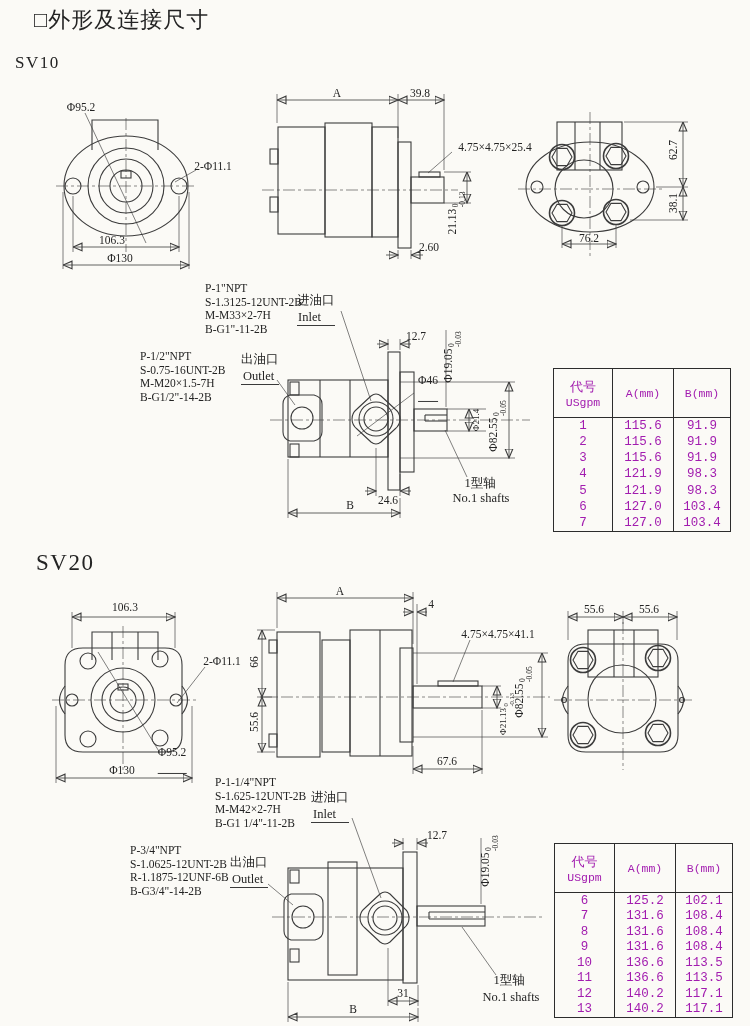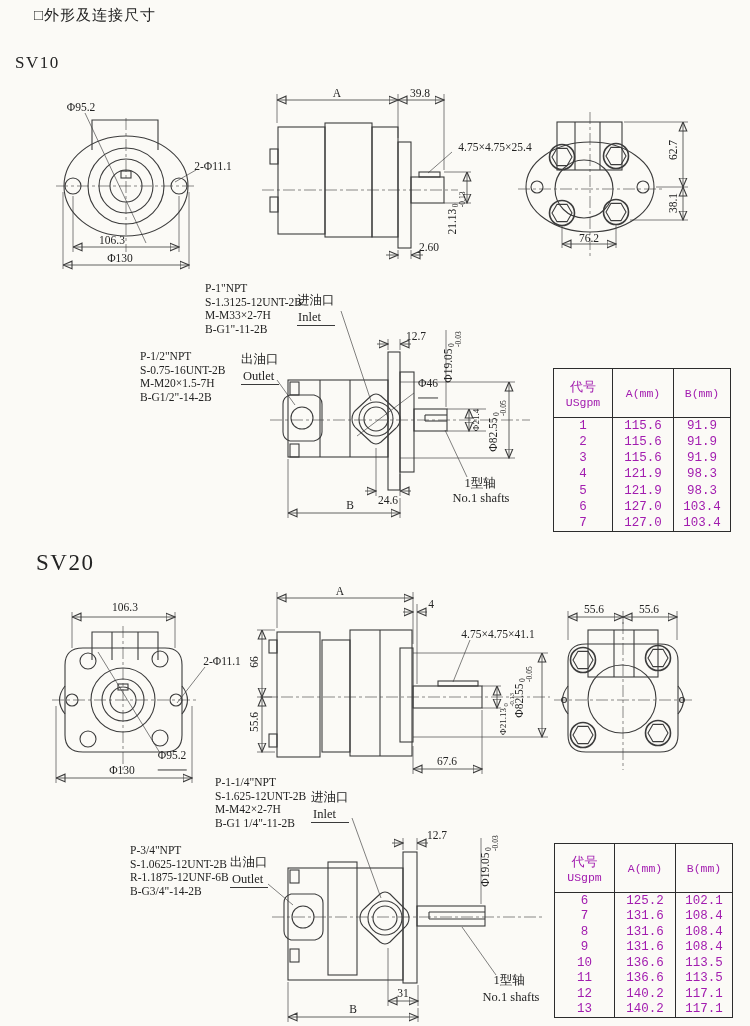--- a/index.html
+++ b/index.html
@@ -8,24 +8,24 @@
   svg line,svg path,svg rect,svg circle,svg ellipse,svg polygon{stroke:#3c3c3c;fill:none;stroke-width:1.1;}
   svg .thin{stroke-width:0.65;}
   svg .dim{stroke-width:0.8;}
   svg .cl{stroke-width:0.6;stroke-dasharray:12 3 3 3;}
   svg .thick{stroke-width:1.6;}
   .lbl{position:absolute;font-size:11.5px;white-space:nowrap;transform:translate(-50%,-50%);line-height:1.05;}
   .lbl.anchor{transform:none;}
   .lbl.v{transform:translate(-50%,-50%) rotate(-90deg);}
   .lbl.small{font-size:9px;}
   .lbl.cnu{font-size:12.5px;border-bottom:1px solid #3a3a3a;padding-bottom:18px;}
-  .lbl.und{border-bottom:1px solid #3a3a3a;padding-bottom:8px;}
+  .lbl.und{border-bottom:1px solid #3a3a3a;padding-bottom:15px;}
   .lbl .tol{display:inline-flex;flex-direction:column;font-size:7.5px;line-height:6.8px;margin-left:1.5px;vertical-align:-2px;}
   .lbl .tol i{font-style:normal;}
-  .title-cn{font-size:15px;letter-spacing:1px;padding-left:24px;}
+  .title-cn{font-size:22px;letter-spacing:1px;padding-left:24px;}
   .title-en{font-size:20px;}
   .sec{font-size:17px;letter-spacing:1.5px;}
   .spec{position:absolute;font-size:11.5px;line-height:13.5px;white-space:nowrap;}
   .dtab{position:absolute;border-collapse:collapse;table-layout:fixed;border:1.6px solid #2c2c2c;color:#a21caf;
         font-family:Liberation Mono, monospace;}
   .dtab th,.dtab td{border-left:1.3px solid #2c2c2c;}
   .dtab th:first-child,.dtab td:first-child{border-left:none;}
   .dtab th{border-bottom:1.6px solid #2c2c2c;font-weight:normal;font-size:11.5px;height:46px;}
   .dtab td{font-size:12.5px;text-align:center;padding:0;}
   .hcn{display:block;font-size:13px;}

